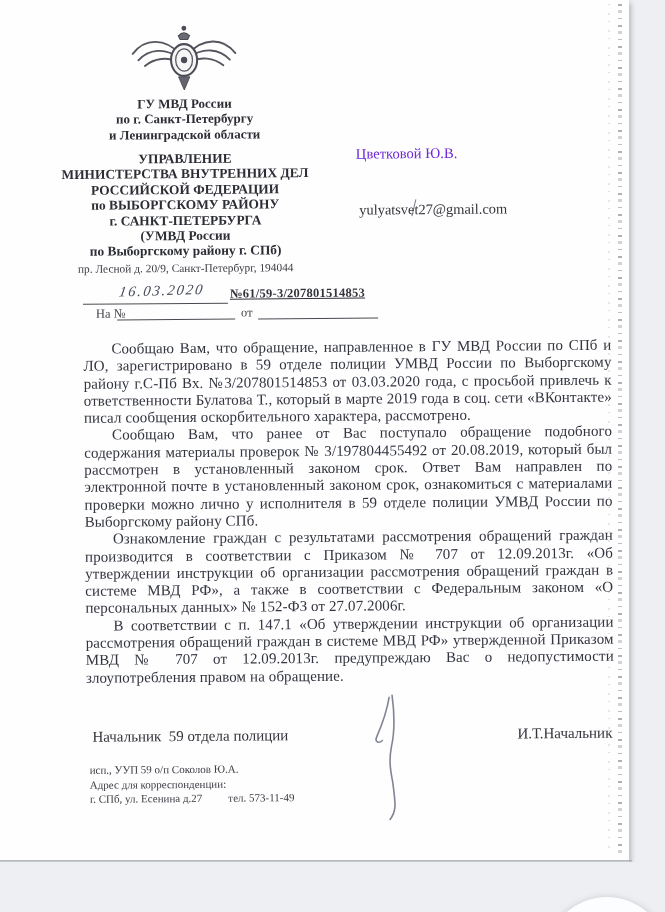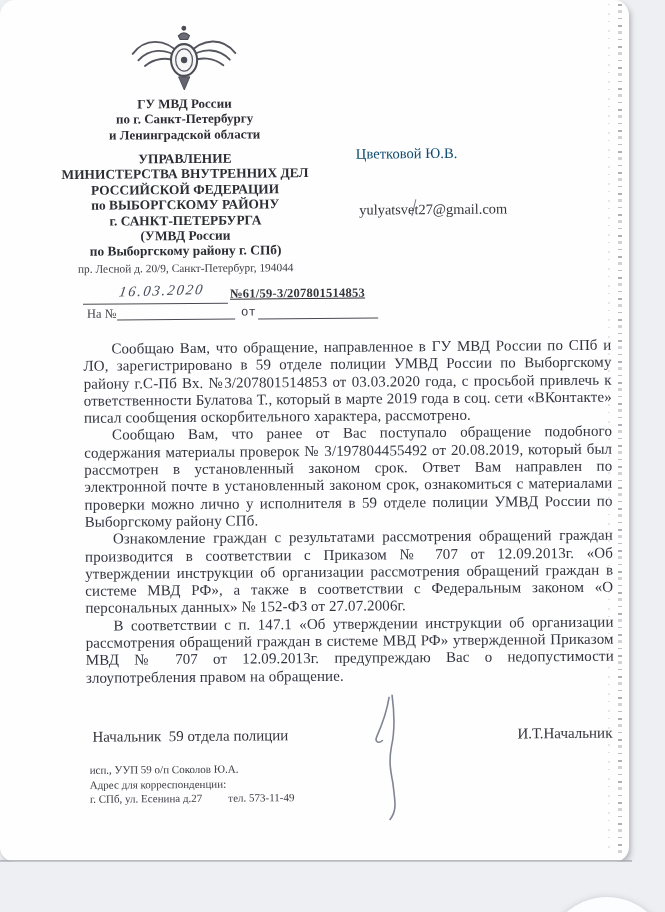--- a/index.html
+++ b/index.html
@@ -1,21 +1,21 @@
 <!DOCTYPE html>
 <html><head>
 <meta charset="utf-8">
 <style>
   html,body{margin:0;padding:0;}
   body{font-family:"Liberation Serif", serif; background:#e9ebee;}
   #screen{position:relative;width:665px;height:912px;background:#edeff2;overflow:hidden;}
 
   
   #paper{position:absolute;left:0;top:0;width:629px;height:862px;background:#fefefe;
-         box-shadow:2px 3px 5px rgba(110,115,125,.45);border-radius:15px;}
+         box-shadow:2px 3px 5px rgba(110,115,125,.45);}
   #paper-content{position:absolute;left:0;top:0;width:629px;height:862px;
                  transform:rotate(-0.45deg);transform-origin:50% 50%;color:#35363e;}
 
   
   .edge-noise{position:absolute;top:4px;height:850px;pointer-events:none;filter:blur(.35px);}
   #edge-noise-main{left:618px;width:4px;opacity:.75;
     background:repeating-linear-gradient(180deg, rgba(62,64,74,.55) 0 2px, transparent 2px 6px,
       rgba(62,64,74,.3) 6px 9px, transparent 9px 14px, rgba(62,64,74,.45) 14px 15px, transparent 15px 21px);}
   #edge-noise-faint{left:608px;width:2px;opacity:.35;
     background:repeating-linear-gradient(180deg, rgba(90,92,100,.5) 0 1px, transparent 1px 9px,
@@ -23,37 +23,37 @@
 
   
   #emblem{position:absolute;left:131px;top:20px;width:112px;height:78px;}
   .org-block{position:absolute;left:52px;width:270px;text-align:center;font-weight:bold;color:#2d2e35;}
   #org-top{top:95px;font-size:13px;line-height:15.4px;}
   #org-main{top:150px;font-size:13.4px;line-height:15.4px;}
   #org-address{position:absolute;left:52px;top:261px;width:270px;text-align:center;
                font-size:11.4px;color:#3c3d44;}
 
   
-  #recipient-name{position:absolute;left:358px;top:146px;font-size:14.6px;color:#0c4a6e;}
+  #recipient-name{position:absolute;left:358px;top:146px;font-size:14.6px;color:#6d28d9;}
   #recipient-email{position:absolute;left:361px;top:202px;font-size:14.4px;color:#34353c;}
   #email-pen-mark{position:absolute;left:415px;top:201px;width:8px;height:17px;
                   border-left:1.6px solid #565b68;transform:rotate(14deg);opacity:.8;}
 
   
   #ref-row1{position:absolute;left:84px;top:283px;width:340px;height:22px;}
   #handwritten-date{position:absolute;left:14px;top:-2px;width:130px;text-align:center;
       font-style:italic;font-size:14.5px;letter-spacing:2px;color:#474c59;
       transform:rotate(-1.2deg) skewX(-10deg);}
   #date-underline{position:absolute;left:0;top:19px;width:145px;border-bottom:1.1px solid #4a4b52;}
   #out-number{position:absolute;left:147px;top:3px;font-size:12.6px;font-weight:600;color:#33343b;
       text-decoration:underline;letter-spacing:.2px;}
   #ref-row2{position:absolute;left:84px;top:305px;width:340px;height:18px;font-size:12.4px;color:#3a3b42;}
-  #na-label{position:absolute;left:4px;top:0;}
+  #na-label{position:absolute;left:13px;top:0;}
   #na-blank{position:absolute;left:34px;top:13px;width:118px;border-bottom:1.1px solid #4a4b52;}
-  #ot-label{position:absolute;left:158px;top:0;font-family:Liberation Mono, monospace;}
+  #ot-label{position:absolute;left:158px;top:0;}
   #ot-blank{position:absolute;left:175px;top:13px;width:120px;border-bottom:1.1px solid #4a4b52;}
 
   
   #letter-body{position:absolute;left:84px;top:339px;width:528px;font-size:15px;line-height:17.3px;
                text-align:justify;color:#333540;letter-spacing:.1px;}
   #letter-body p{margin:0;text-indent:28px;}
 
   
   #signature-row{position:absolute;left:90px;top:727px;width:520px;display:flex;
                  justify-content:space-between;font-size:15px;color:#33343b;}

